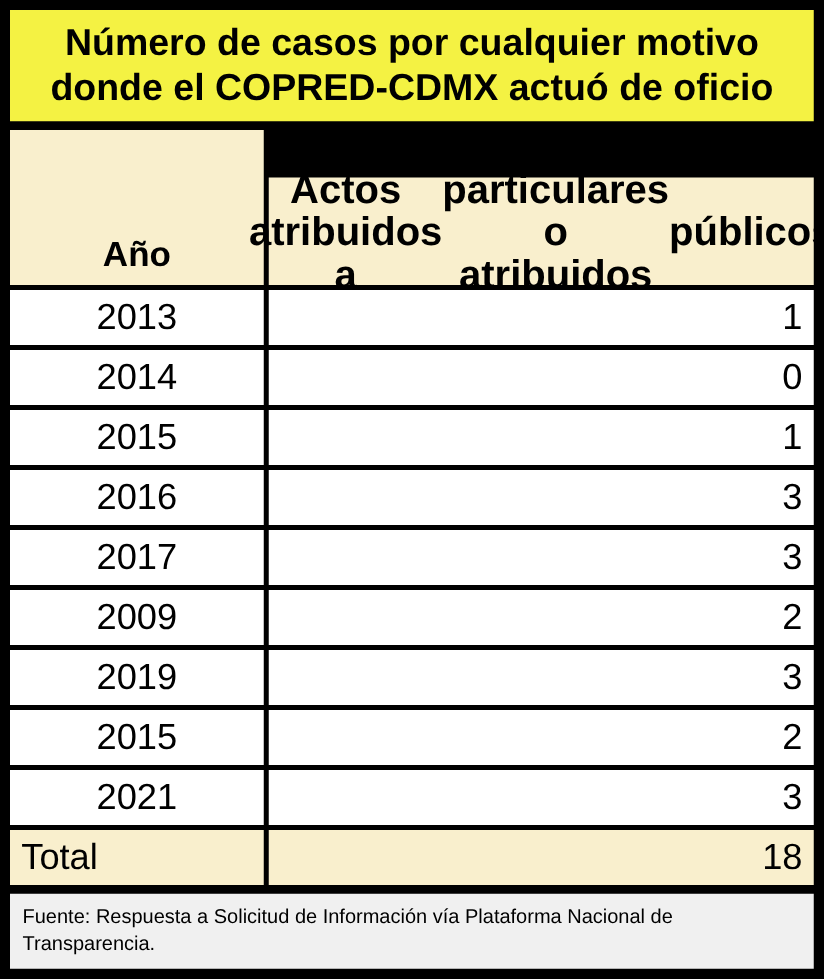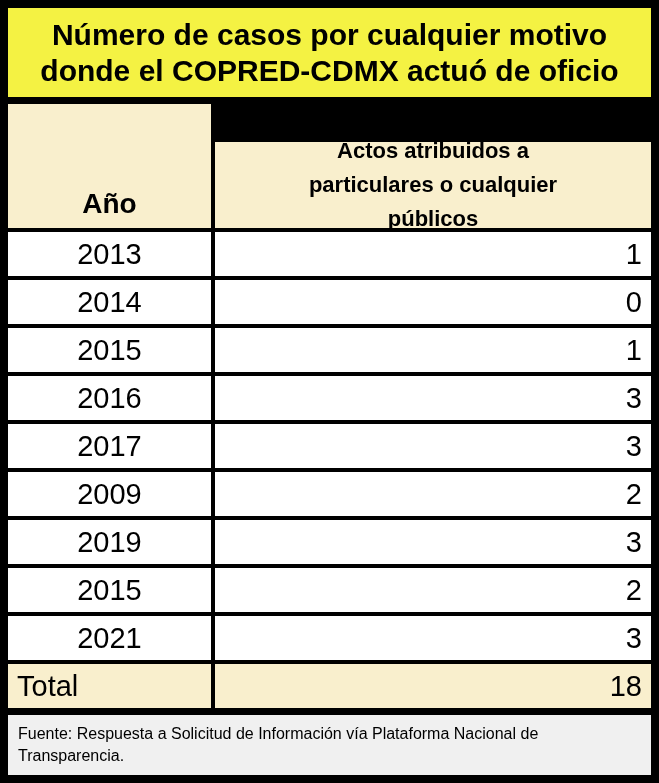--- a/index.html
+++ b/index.html
@@ -32,23 +32,23 @@
   .cell { background: #FFFFFF; display: flex; }
   .c1 { flex: none; width: 203px; }
   .c2 { flex: 1; min-width: 0; }
   .header-row .cell, .total-row .cell { background: #F9EFCD; }
   .year-h {
     align-items: flex-end; justify-content: center;
     padding-bottom: 8px;
     font-weight: bold; font-size: 28px;
   }
   .desc-h {
-    flex-direction: column; justify-content: center; align-items: center;
+    flex-direction: row; justify-content: center; align-items: center;
     text-align: center;
-    font-weight: bold; font-size: 22px; line-height: 34px; margin-top: 38px;
+    font-weight: bold; font-size: 32px; line-height: 34px; margin-top: 38px;
   }
   .year { align-items: center; justify-content: center; font-size: 29px; }
   .val  { align-items: center; justify-content: flex-end; padding-right: 9px; font-size: 29px; }
   .total-label { align-items: center; justify-content: flex-start; padding-left: 9px; font-size: 29px; }
   .total-value { align-items: center; justify-content: flex-end; padding-right: 9px; font-size: 29px; }
   .footer {
     flex: 1;
     background: #F0F0F0;
     padding: 6px 10px;
     display: flex; flex-direction: column; justify-content: center;
@@ -64,21 +64,21 @@
     <div>Número de casos por cualquier motivo</div>
     <div>donde el COPRED-CDMX actuó de oficio</div>
   </div>
 
   <div class="table">
 
     <div class="row header-row">
       <div class="cell c1 year-h">Año</div>
       <div class="cell c2 desc-h">
         <div>Actos atribuidos a</div>
-        <div>particulares o cualquier</div>
+        <div>particulares o atribuidos</div>
         <div>públicos</div>
       </div>
     </div>
 
     <div class="row">
       <div class="cell c1 year">2013</div>
       <div class="cell c2 val">1</div>
     </div>
     <div class="row">
       <div class="cell c1 year">2014</div>

